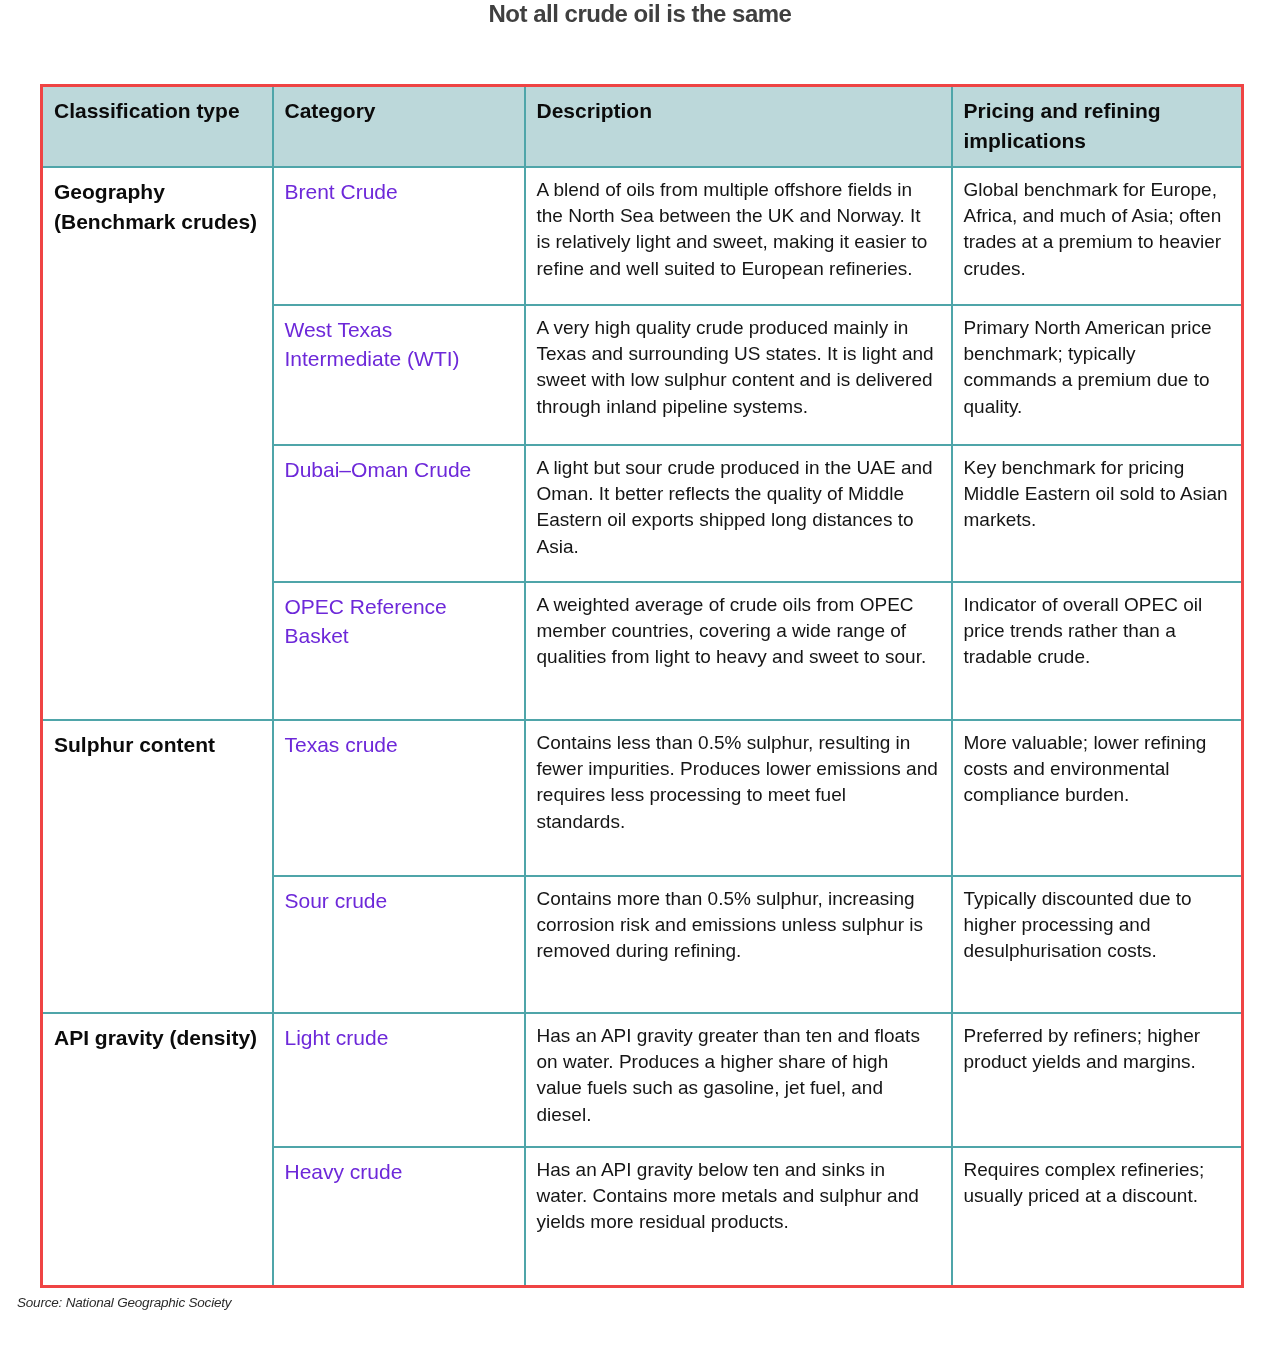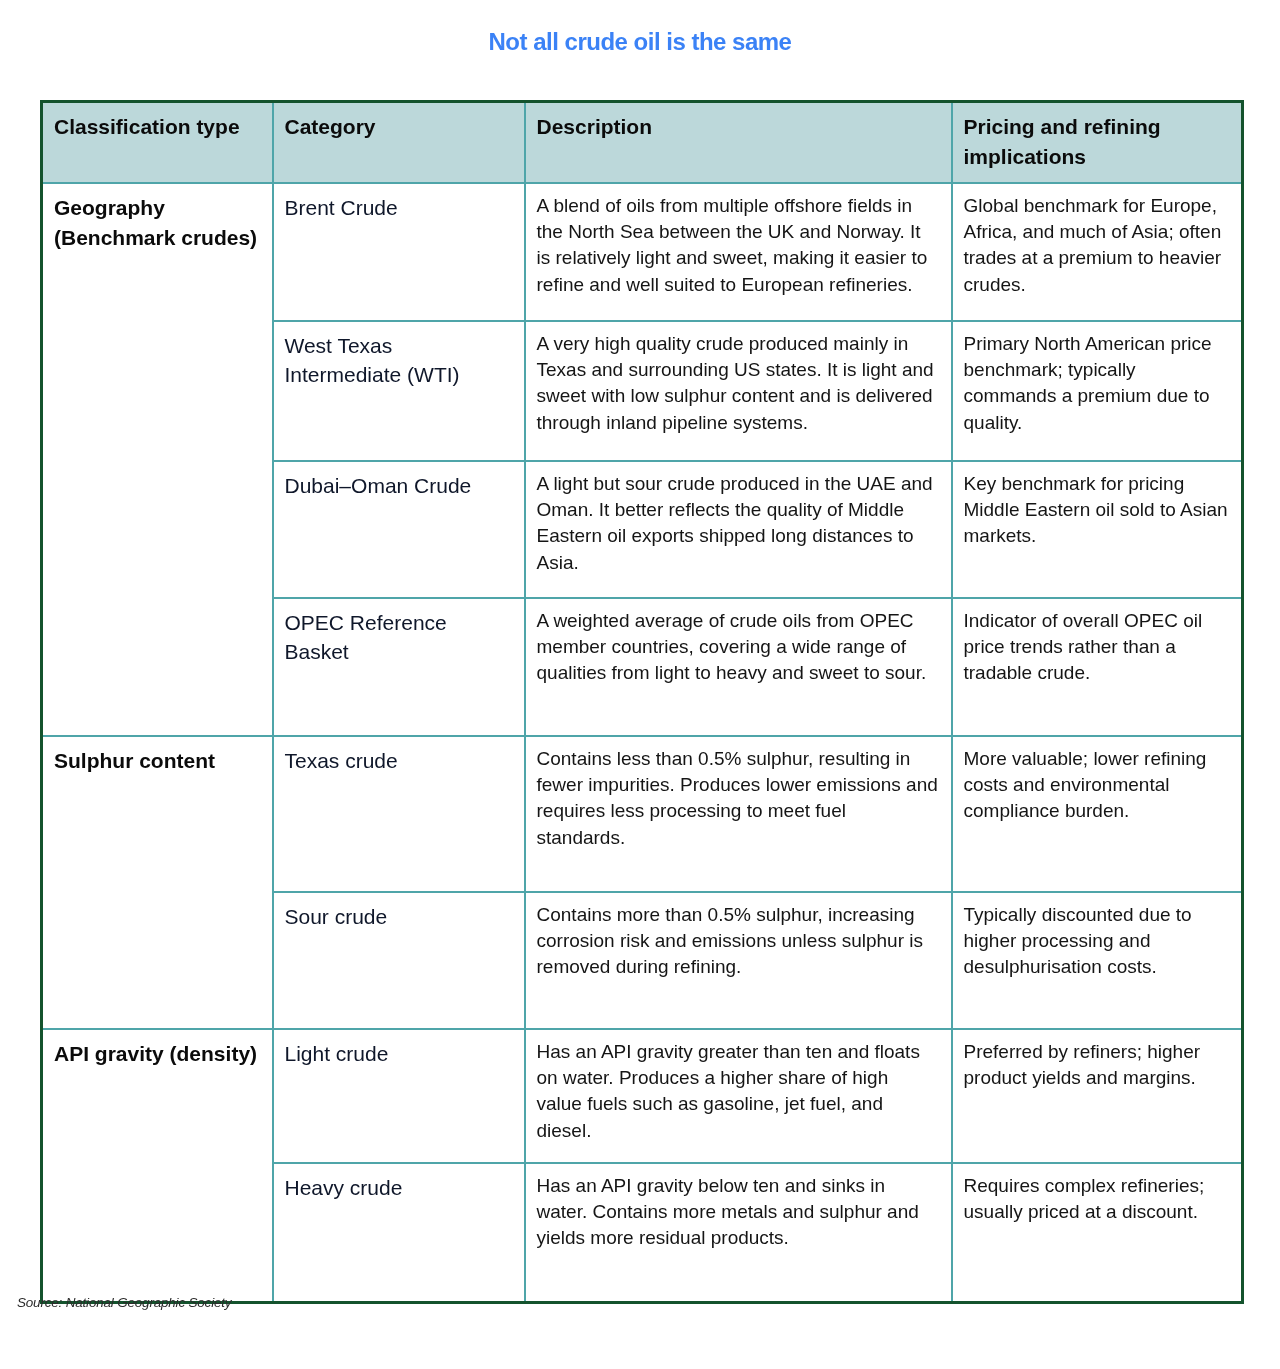--- a/index.html
+++ b/index.html
@@ -6,35 +6,34 @@
   html, body { background: #ffffff; }
   body {
     width: 1280px;
     height: 1369px;
     font-family: "Liberation Sans", sans-serif;
     color: #111111;
     position: relative;
   }
   .page-title {
     text-align: center;
-    margin-top: 28px;
     font-size: 24px;
     font-weight: bold;
     letter-spacing: -0.5px;
-    color: #3b82f6;
+    color: #404040;
     font-family: "Liberation Sans", sans-serif;
   }
   table.crude-table {
     position: absolute;
     left: 40px;
-    top: 100px;
+    top: 84px;
     width: 1201px;
     border-collapse: collapse;
     table-layout: fixed;
-    border: 3px solid #14532d;
+    border: 3px solid #ef4444;
   }
   table.crude-table col.c1 { width: 231px; }
   table.crude-table col.c2 { width: 252px; }
   table.crude-table col.c3 { width: 427px; }
   table.crude-table col.c4 { width: 291px; }
   table.crude-table th,
   table.crude-table td {
     border: 2px solid #4fa5a9;
     vertical-align: top;
     text-align: left;
@@ -51,21 +50,21 @@
   td.cell-classification {
     font-size: 21px;
     font-weight: bold;
     line-height: 1.42;
     color: #0b0b0b;
     margin-top: 24px;
   }
   td.cell-category {
     font-size: 21px;
     line-height: 1.4;
-    color: #0f172a;
+    color: #6d28d9;
   }
   td.cell-description,
   td.cell-pricing {
     font-size: 19px;
     line-height: 1.38;
     color: #151515;
   }
   tr.body-row { height: 136px; }
   .source-note {
     position: absolute;

